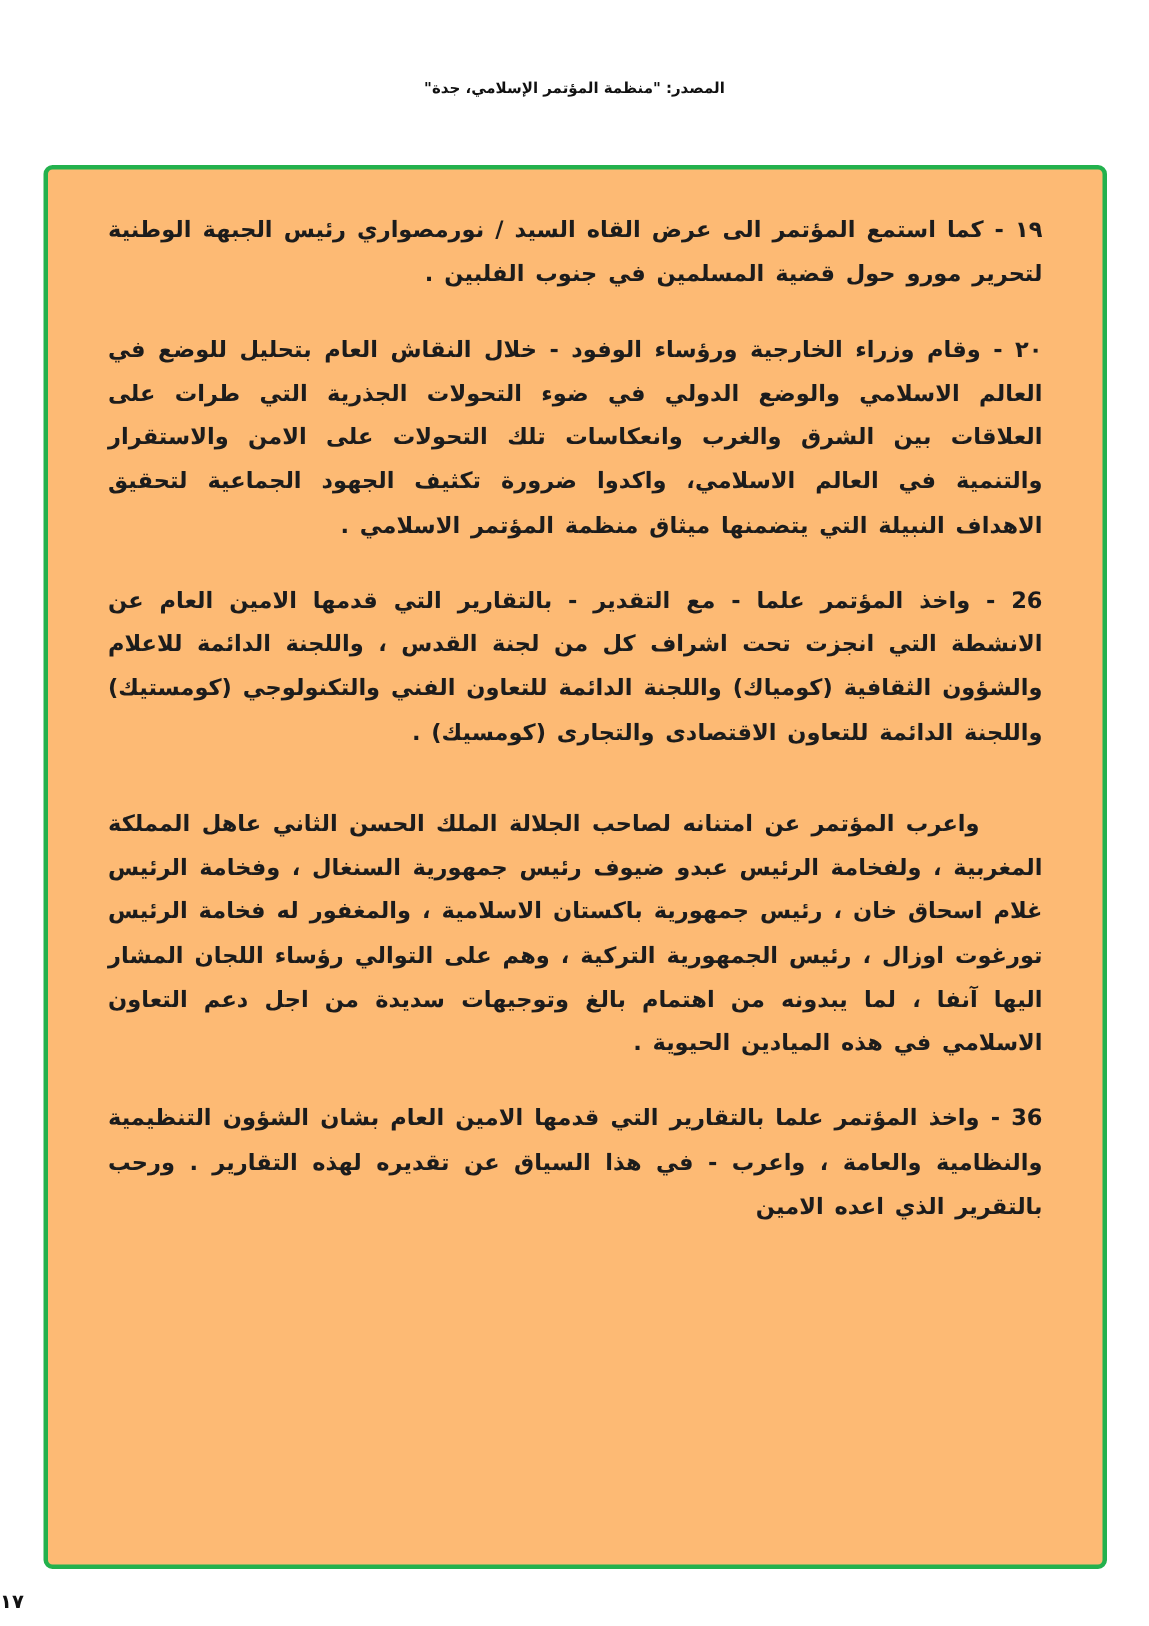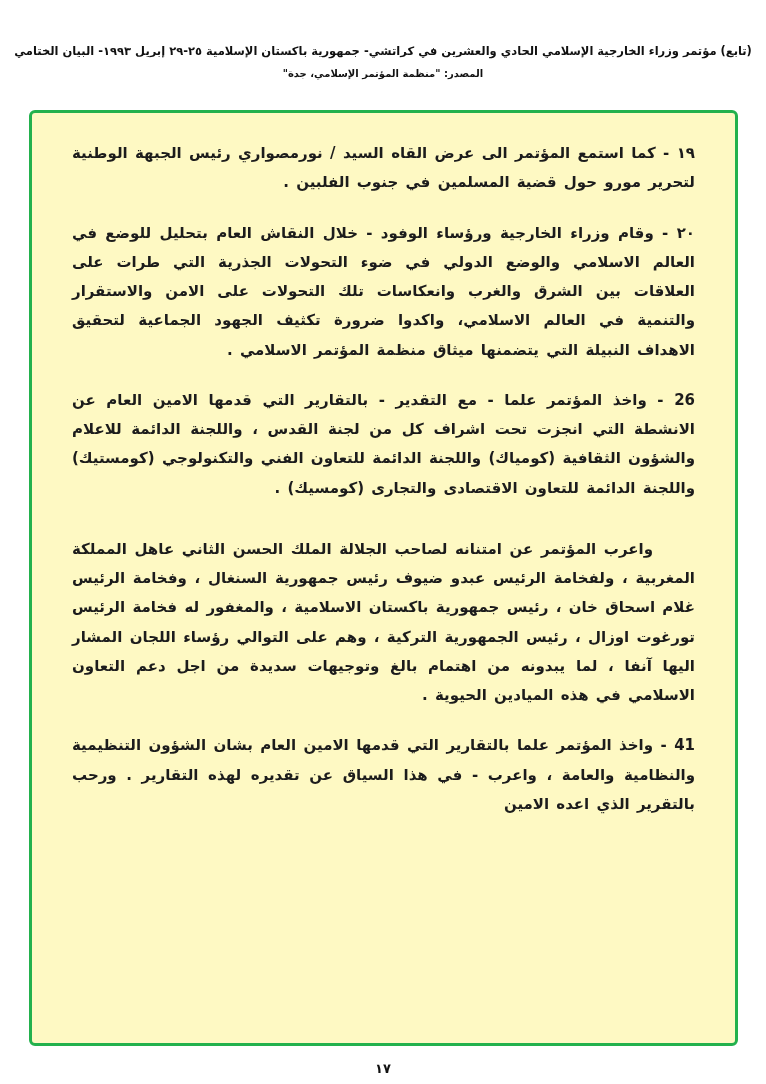--- a/index.html
+++ b/index.html
@@ -27,57 +27,56 @@
     font-weight: bold;
     color: #111111;
     margin-top: 10px;
   }
   .scan-box {
     position: absolute;
     left: 29px; top: 110px;
     width: 709px; height: 936px;
     border: 3px solid #23b14d;
     border-radius: 6px;
-    background: #fef9c3;
+    background: #fdba74;
     padding: 26px 40px 18px 40px;
     overflow: hidden;
   }
   .para {
     direction: rtl;
     unicode-bidi: embed;
     text-align: justify;
     font-size: 15px;
     font-weight: bold;
     color: #1c1c1c;
     line-height: 1.95;
     word-spacing: 2px;
     margin-bottom: 21px;
   }
   .para.indent { text-indent: 42px; margin-top: 32px; }
   .page-footer {
     position: absolute;
     bottom: 8px; left: 0; right: 0;
-    text-align: center;
+    text-align: left;
     font-size: 13px;
     font-weight: bold;
     color: #111111;
     direction: rtl;
   }
 </style>
 </head>
 <body>
 
 <div class="doc-header">
-  <div class="doc-header-title">(تابع) مؤتمر وزراء الخارجية الإسلامي الحادي والعشرين في كراتشي- جمهورية باكستان الإسلامية ٢٥-٢٩ إبريل ١٩٩٣- البيان الختامي</div>
   <div class="doc-header-source">المصدر: "منظمة المؤتمر الإسلامي، جدة"</div>
 </div>
 
 <div class="scan-box" style="border-color: rgb(35, 177, 77);">
   <div style="color: rgb(28, 28, 28);">
       <div class="para">١٩ - كما استمع المؤتمر الى عرض القاه السيد / نورمصواري رئيس الجبهة الوطنية لتحرير مورو حول قضية المسلمين في جنوب الفلبين .</div>
       <div class="para">٢٠ - وقام وزراء الخارجية ورؤساء الوفود - خلال النقاش العام بتحليل للوضع في العالم الاسلامي والوضع الدولي في ضوء التحولات الجذرية التي طرات على العلاقات بين الشرق والغرب وانعكاسات تلك التحولات على الامن والاستقرار والتنمية في العالم الاسلامي، واكدوا ضرورة تكثيف الجهود الجماعية لتحقيق الاهداف النبيلة التي يتضمنها ميثاق منظمة المؤتمر الاسلامي .</div>
       <div class="para">26 -     واخذ المؤتمر علما - مع التقدير - بالتقارير التي قدمها الامين العام عن الانشطة التي انجزت تحت اشراف كل من لجنة القدس ، واللجنة الدائمة للاعلام والشؤون الثقافية (كومياك) واللجنة الدائمة للتعاون الفني والتكنولوجي (كومستيك) واللجنة الدائمة للتعاون الاقتصادى والتجارى (كومسيك) .</div>
       <div class="para indent">واعرب المؤتمر عن امتنانه لصاحب الجلالة الملك الحسن الثاني عاهل المملكة المغربية ، ولفخامة الرئيس عبدو ضيوف رئيس جمهورية السنغال ،  وفخامة الرئيس غلام اسحاق خان ، رئيس جمهورية باكستان الاسلامية ، والمغفور له فخامة الرئيس تورغوت اوزال ، رئيس الجمهورية التركية ، وهم على التوالي رؤساء اللجان المشار اليها آنفا ، لما يبدونه من اهتمام بالغ وتوجيهات سديدة من اجل دعم التعاون الاسلامي في هذه الميادين الحيوية .</div>
-      <div class="para">41 - واخذ المؤتمر علما بالتقارير التي قدمها الامين العام بشان الشؤون التنظيمية والنظامية والعامة ، واعرب - في هذا السياق عن تقديره لهذه التقارير . ورحب بالتقرير الذي اعده الامين</div>
+      <div class="para">36 - واخذ المؤتمر علما بالتقارير التي قدمها الامين العام بشان الشؤون التنظيمية والنظامية والعامة ، واعرب - في هذا السياق عن تقديره لهذه التقارير . ورحب بالتقرير الذي اعده الامين</div>
     </div>
 </div>
 
 <div class="page-footer">١٧</div>
 
 </body></html>

